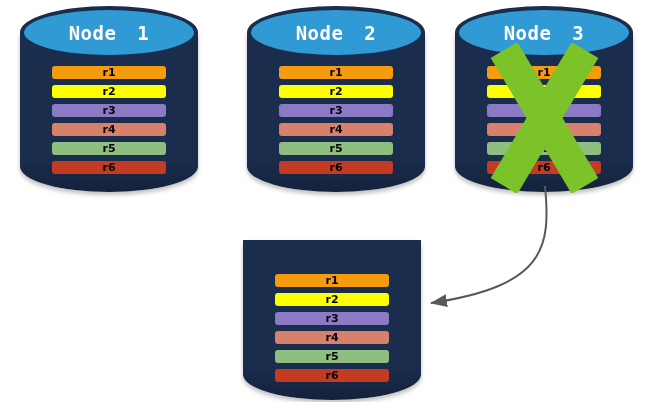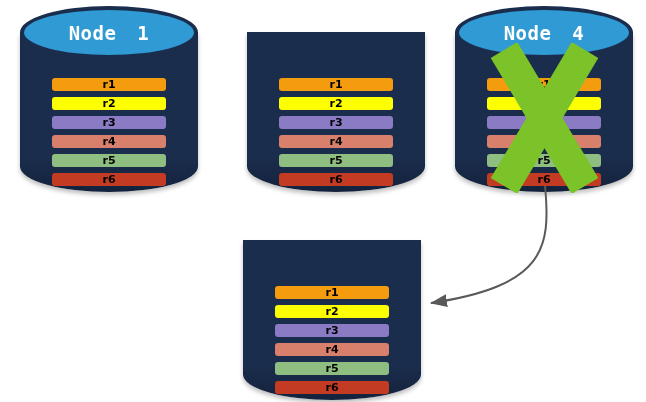--- a/index.html
+++ b/index.html
@@ -36,21 +36,21 @@
     font-family:"DejaVu Sans Mono", monospace;
     font-weight:bold;
     font-size:19px;
     color:#ffffff;
     letter-spacing:0.5px;
     word-spacing:9px;
     white-space:nowrap;
   }
   .rows{
     position:absolute;
-    left:32px;top:72px;width:114px;
+    left:32px;top:60px;width:114px;
     z-index:3;
   }
   .row{
     height:13px;
     line-height:13px;
     margin-bottom:6px;
     border-radius:3px;
     text-align:center;
     font-family:"DejaVu Sans", sans-serif;
     font-weight:bold;
@@ -85,34 +85,37 @@
       <div class="row" style="background: rgb(253, 255, 0);">r2</div>
       <div class="row" style="background: rgb(138, 123, 196);">r3</div>
       <div class="row" style="background: rgb(216, 128, 108);">r4</div>
       <div class="row" style="background: rgb(142, 190, 128);">r5</div>
       <div class="row" style="background: rgb(194, 59, 34);">r6</div>
     </div>
   </div>
 
   <div class="node" style="left:247px;top:6px">
     <div class="cyl-body"></div>
+    <div class="cyl-top">
+      <span class="node-title">Node 2</span>
+    </div>
     <div class="rows">
       <div class="row" style="background: rgb(245, 155, 14);">r1</div>
       <div class="row" style="background: rgb(253, 255, 0);">r2</div>
       <div class="row" style="background: rgb(138, 123, 196);">r3</div>
       <div class="row" style="background: rgb(216, 128, 108);">r4</div>
       <div class="row" style="background: rgb(142, 190, 128);">r5</div>
       <div class="row" style="background: rgb(194, 59, 34);">r6</div>
     </div>
   </div>
 
   <div class="node" style="left:455px;top:6px">
     <div class="cyl-body"></div>
     <div class="cyl-top">
-      <span class="node-title">Node 4</span>
+      <span class="node-title">Node 3</span>
     </div>
     <div class="rows">
       <div class="row" style="background: rgb(245, 155, 14);">r1</div>
       <div class="row" style="background: rgb(253, 255, 0);">r2</div>
       <div class="row" style="background: rgb(138, 123, 196);">r3</div>
       <div class="row" style="background: rgb(216, 128, 108);">r4</div>
       <div class="row" style="background: rgb(142, 190, 128);">r5</div>
       <div class="row" style="background: rgb(194, 59, 34);">r6</div>
     </div>
     <svg class="cross" viewBox="0 0 115 150">

